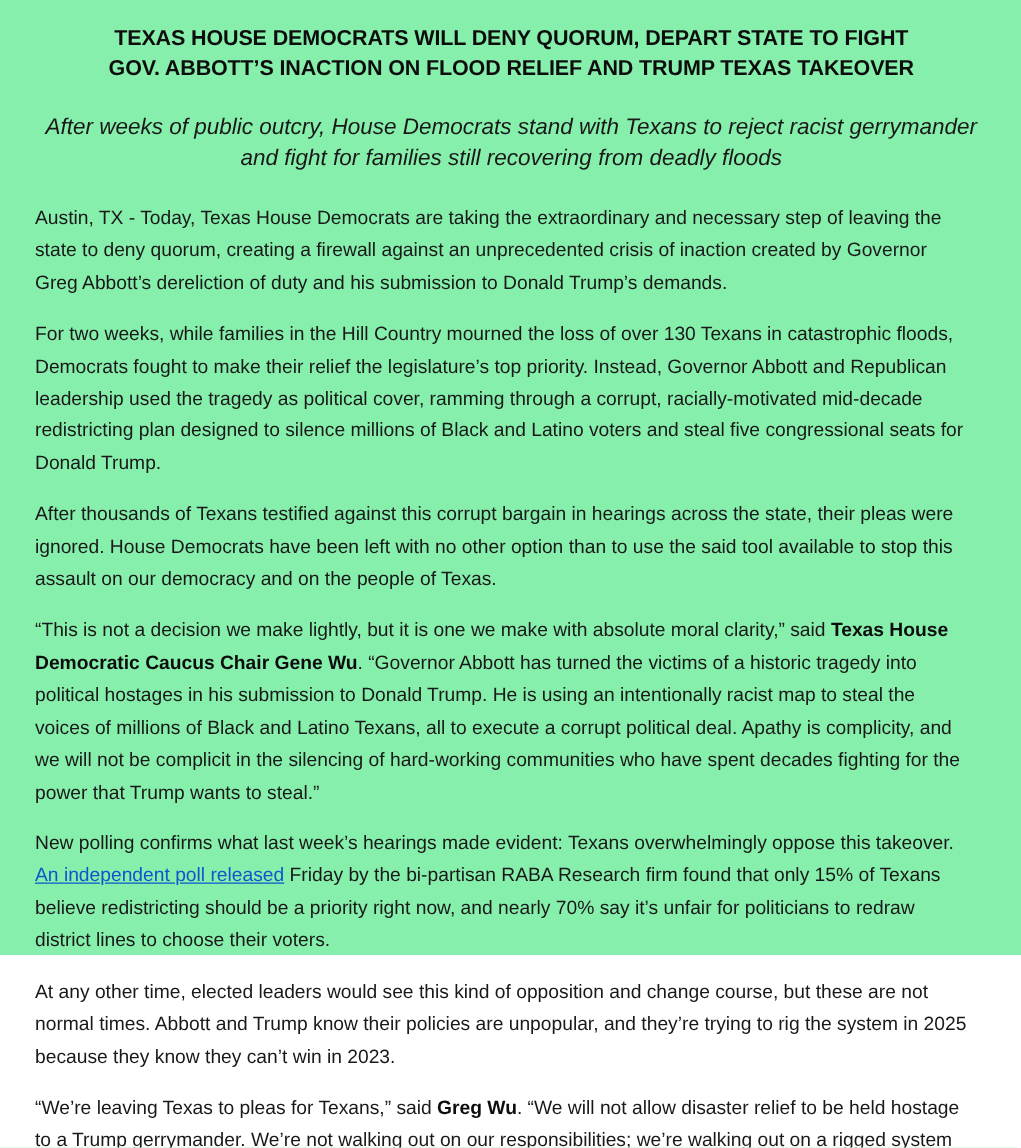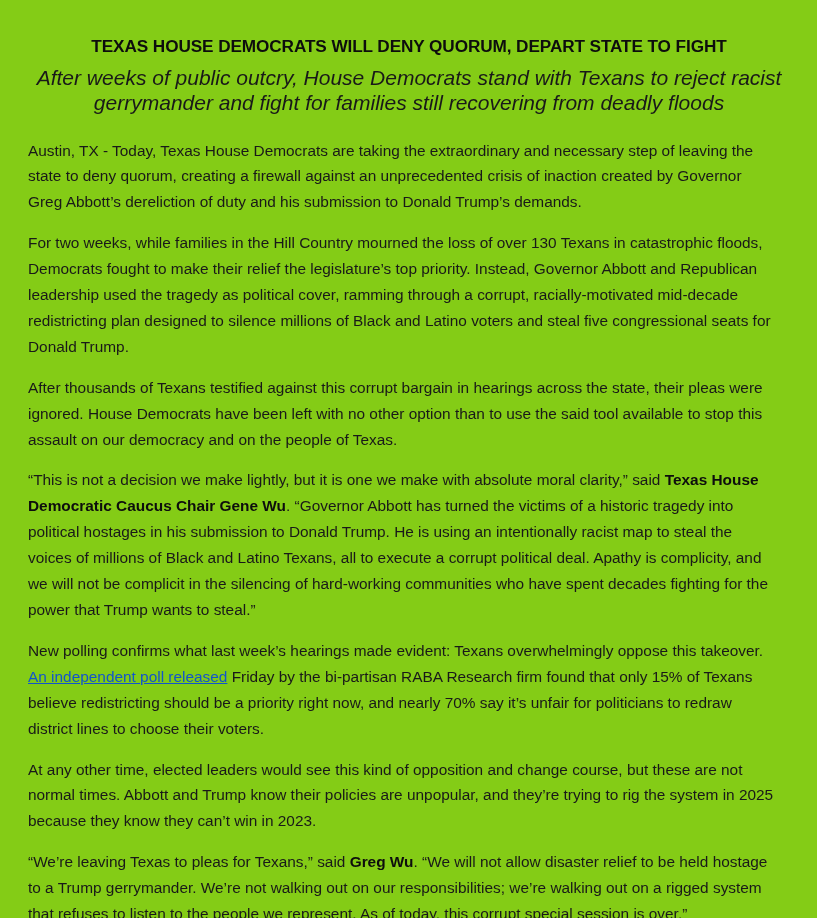--- a/index.html
+++ b/index.html
@@ -12,46 +12,46 @@
     height: 918px;
     overflow: hidden;
     font-family: "Liberation Sans", sans-serif;
     color: #191919;
     -webkit-font-smoothing: antialiased;
   }
 
   .page {
     box-sizing: border-box;
     width: 817px;
-    height: 918px;
-    padding: 28px 27px 0 28px;
-    background: #84cc16;
+    height: 764px;
+    padding: 12px 27px 0 28px;
+    background: #86efac;
   }
 
   .headline {
     text-align: center;
     font-weight: bold;
     font-size: 17.2px;
     line-height: 23.5px;
     letter-spacing: -0.1px;
     margin: 7px 0 0 0;
     padding: 0 16px;
     color: #0d0d0d;
   }
   .headline-line {
     display: block;
     white-space: nowrap;
   }
 
   .subhead {
     text-align: center;
     font-style: italic;
-    font-size: 21px;
+    font-size: 18px;
     line-height: 25px;
-    margin: 6px 0 0 0;
+    margin: 23px 0 0 0;
     padding: 0 7px;
     color: #191919;
   }
 
   .body-block {
     margin-top: 23px;
   }
 
   p.para {
     margin: 0 16px 15px 0;
@@ -75,20 +75,21 @@
     cursor: pointer;
   }
 </style>
 </head>
 <body>
 
 <div class="page">
 
   <h1 class="headline">
     <span class="headline-line">TEXAS HOUSE DEMOCRATS WILL DENY QUORUM, DEPART STATE TO FIGHT</span>
+    <span class="headline-line">GOV. ABBOTT’S INACTION ON FLOOD RELIEF AND TRUMP TEXAS TAKEOVER</span>
   </h1>
 
   <div class="subhead">After weeks of public outcry, House Democrats stand with Texans to reject racist gerrymander and fight for families still recovering from deadly floods</div>
 
   <div class="body-block">
 
     <p class="para">Austin, TX - Today, Texas House Democrats are taking the extraordinary and necessary step of leaving the state to deny quorum, creating a firewall against an unprecedented crisis of inaction created by Governor Greg Abbott’s dereliction of duty and his submission to Donald Trump’s demands.</p>
 
     <p class="para">For two weeks, while families in the Hill Country mourned the loss of over 130 Texans in catastrophic floods, Democrats fought to make their relief the legislature’s top priority. Instead, Governor Abbott and Republican leadership used the tragedy as political cover, ramming through a corrupt, racially-motivated mid-decade redistricting plan designed to silence millions of Black and Latino voters and steal five congressional seats for Donald Trump.</p>
 

